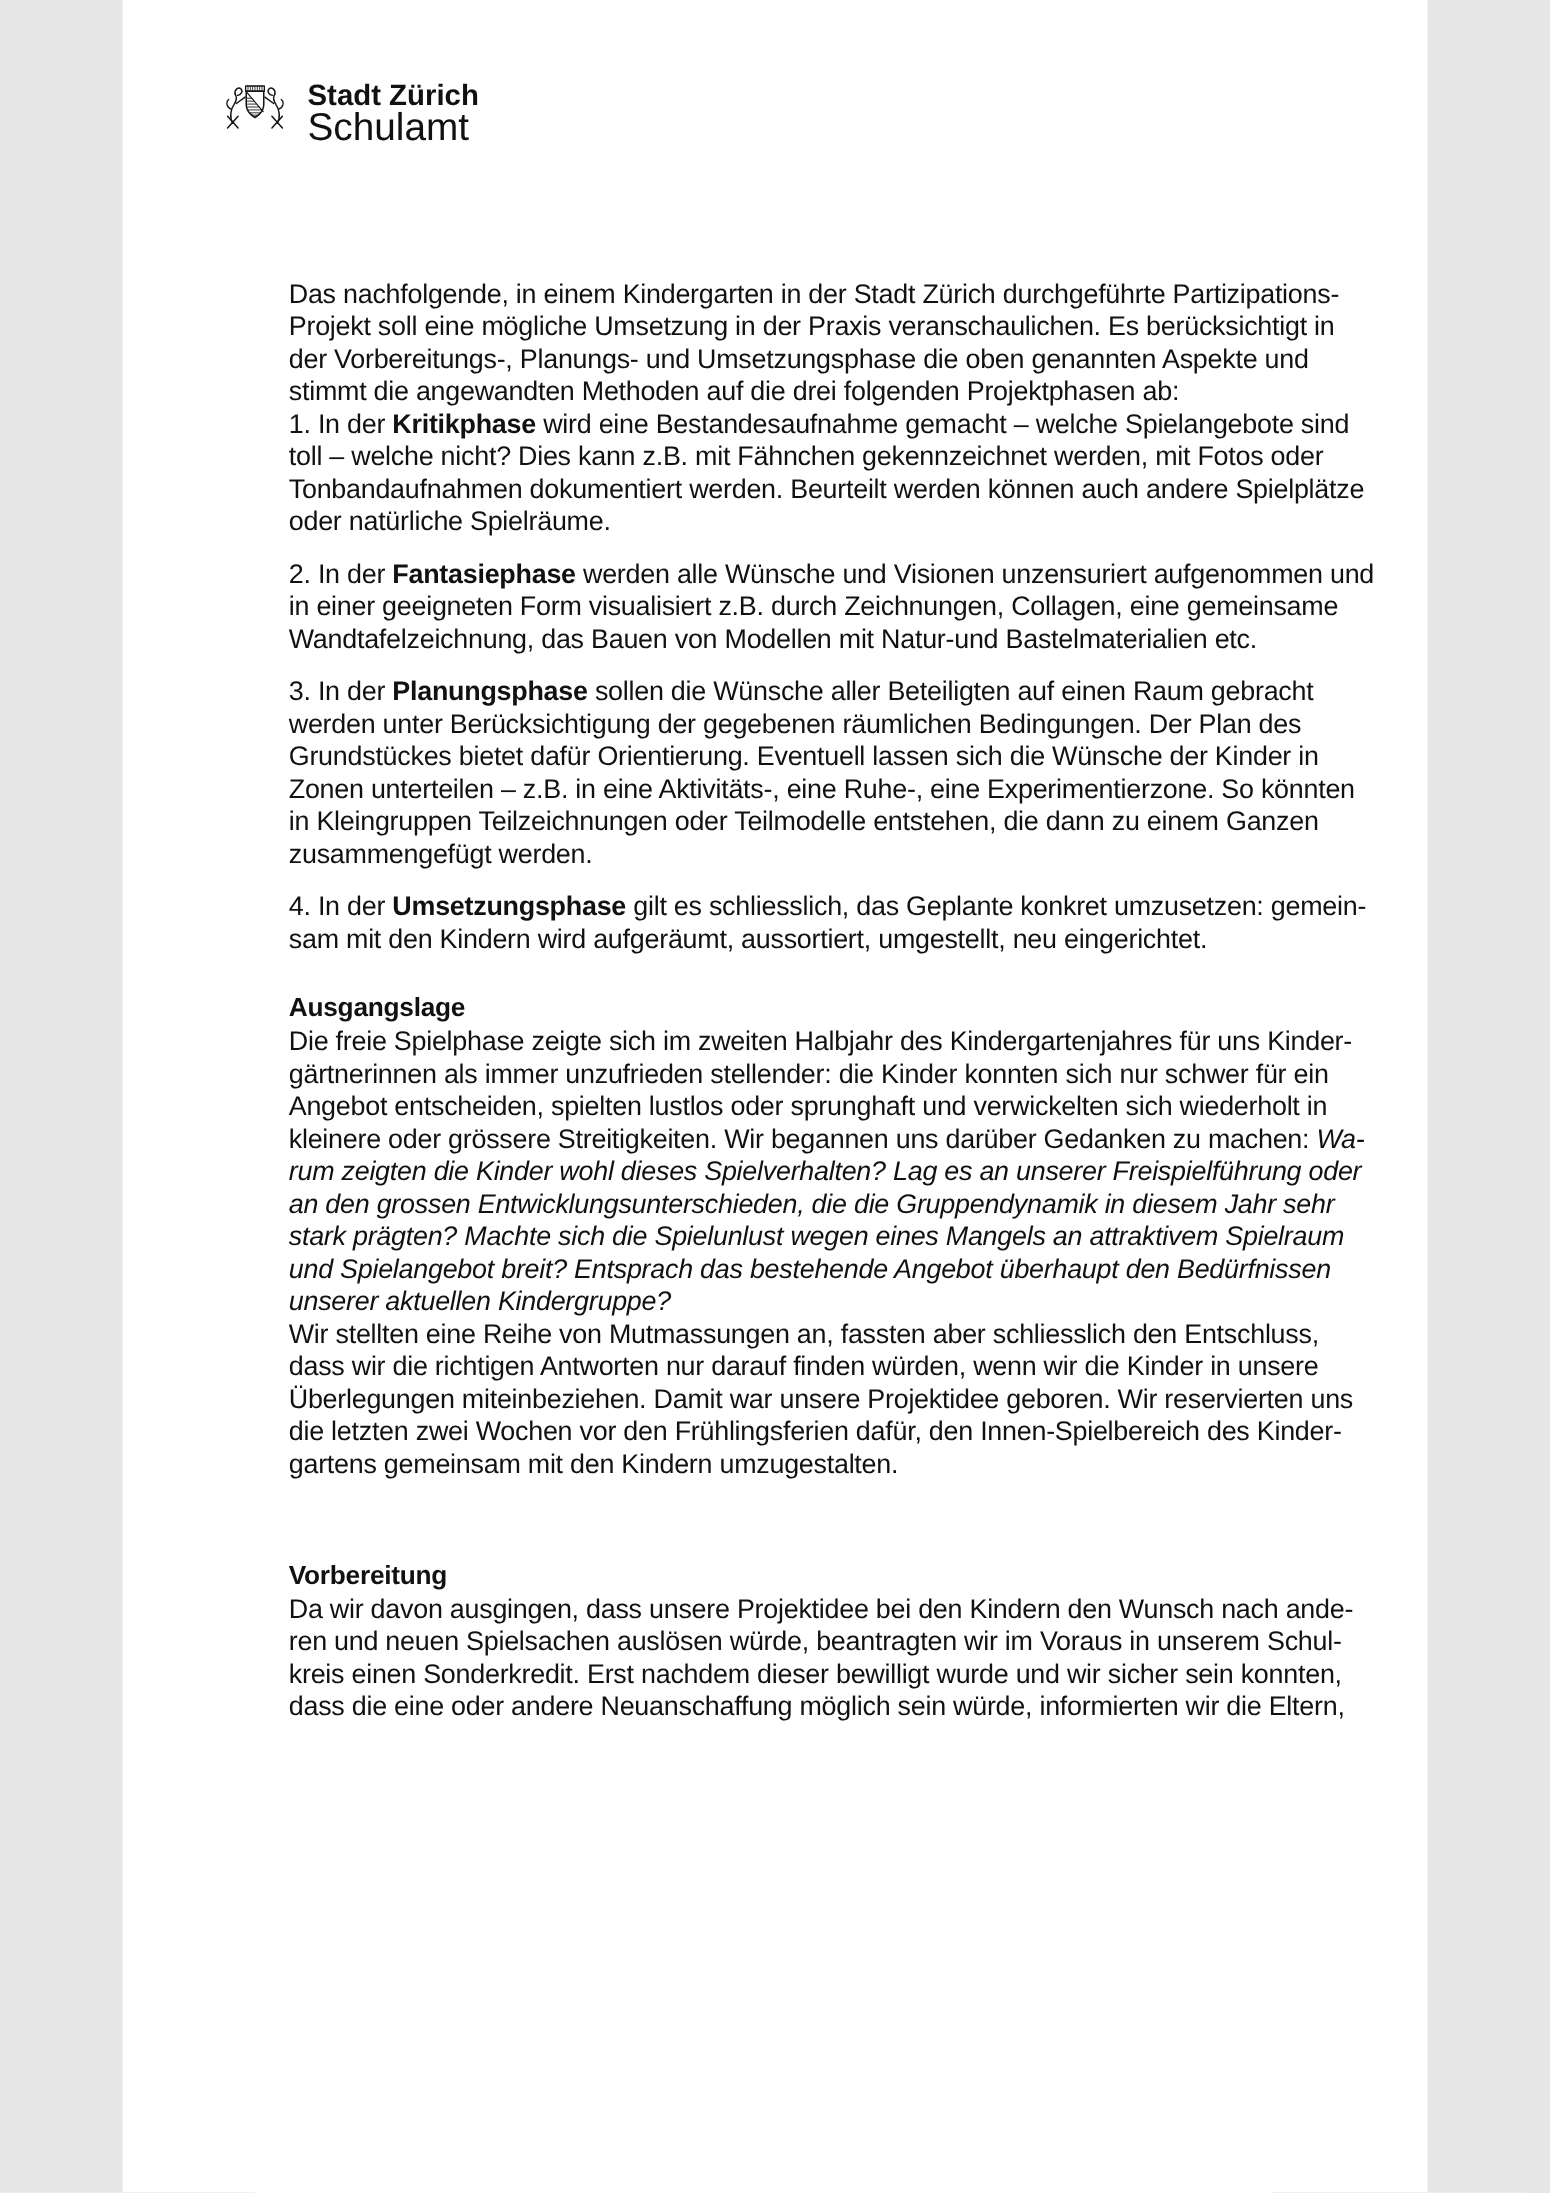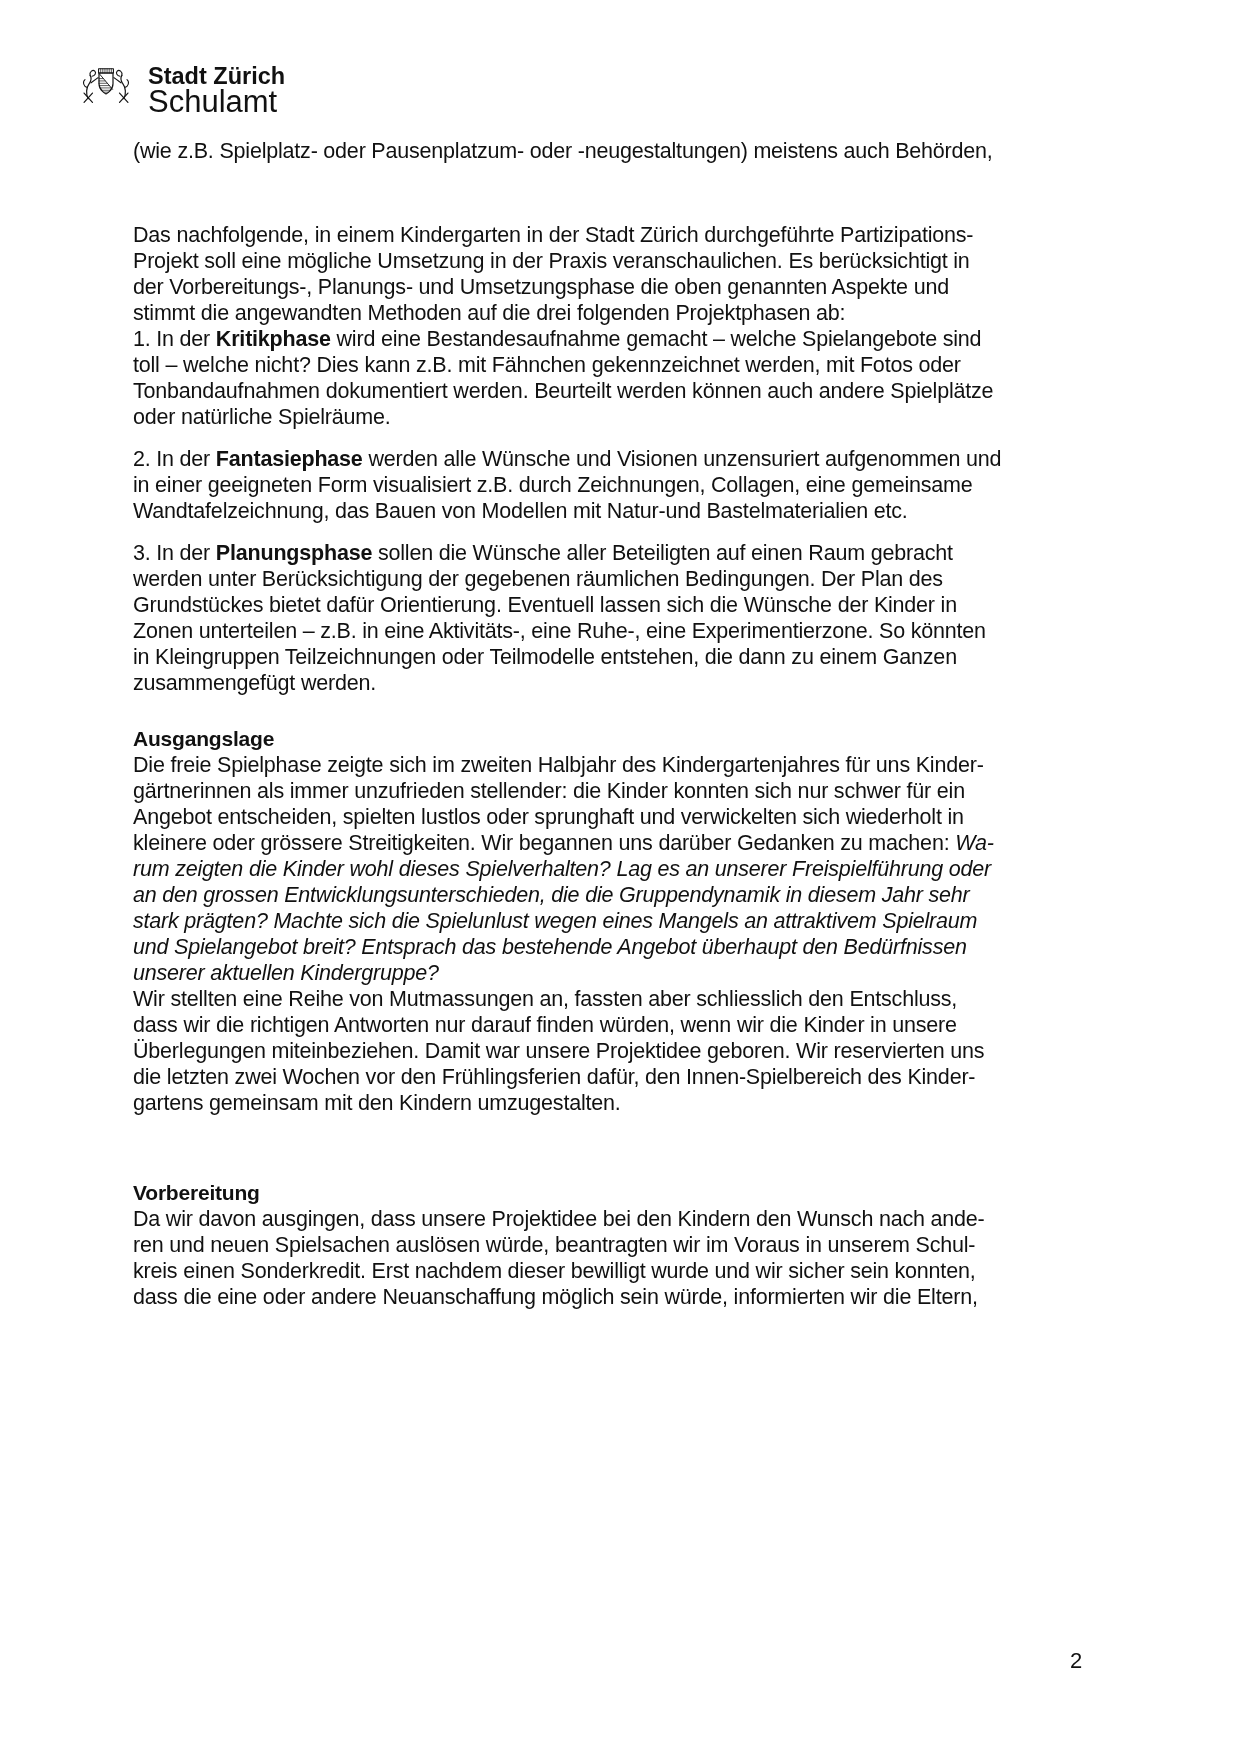--- a/index.html
+++ b/index.html
@@ -1,18 +1,18 @@
 <!DOCTYPE html>
 <html><head>
 <meta charset="utf-8">
 <style>
   html, body { margin: 0; padding: 0; background: #e6e6e6; }
   .page {
     position: relative;
-    width: 1240px;
+    width: 1044px;
     height: 1754px;
     margin: 0 auto;
     background: #ffffff;
     font-family: "Liberation Sans", sans-serif;
     color: #111111;
     overflow: hidden;
   }
 
   
   .letterhead {
@@ -108,24 +108,25 @@
       <path d="M107,78 L89,58" stroke-width="2.6"></path>
       <path d="M107,58 L89,78" stroke-width="2.6"></path>
     </svg>
     <div class="brand-text">
       <div class="brand-org">Stadt Zürich</div>
       <div class="brand-unit">Schulamt</div>
     </div>
   </header>
 
   <main class="content">
-    <p class="p-lead"><span>(wie z.B. Spielplatz- oder Pausenplatzum- oder -neugestaltungen) meistens auch Behörden,</span><br><br></p>
+    <p class="p-lead"><br><br></p>
     <p><span>Das nachfolgende, in einem Kindergarten in der Stadt Zürich durchgeführte Partizipations-</span><br><span>Projekt soll eine mögliche Umsetzung in der Praxis veranschaulichen. Es berücksichtigt in</span><br><span>der Vorbereitungs-, Planungs- und Umsetzungsphase die oben genannten Aspekte und</span><br><span>stimmt die angewandten Methoden auf die drei folgenden Projektphasen ab:</span><br><span>1. In der </span><span class="run-bi">Kritikphase</span><span> wird eine Bestandesaufnahme gemacht – welche Spielangebote sind</span><br><span>toll – welche nicht? Dies kann z.B. mit Fähnchen gekennzeichnet werden, mit Fotos oder</span><br><span>Tonbandaufnahmen dokumentiert werden. Beurteilt werden können auch andere Spielplätze</span><br><span>oder natürliche Spielräume.</span></p>
     <p><span>2. In der </span><span class="run-bi">Fantasiephase</span><span> werden alle Wünsche und Visionen unzensuriert aufgenommen und</span><br><span>in einer geeigneten Form visualisiert z.B. durch Zeichnungen, Collagen, eine gemeinsame</span><br><span>Wandtafelzeichnung, das Bauen von Modellen mit Natur-und Bastelmaterialien etc.</span></p>
     <p><span>3. In der </span><span class="run-bi">Planungsphase</span><span> sollen die Wünsche aller Beteiligten auf einen Raum gebracht</span><br><span>werden unter Berücksichtigung der gegebenen räumlichen Bedingungen. Der Plan des</span><br><span>Grundstückes bietet dafür Orientierung. Eventuell lassen sich die Wünsche der Kinder in</span><br><span>Zonen unterteilen – z.B. in eine Aktivitäts-, eine Ruhe-, eine Experimentierzone. So könnten</span><br><span>in Kleingruppen Teilzeichnungen oder Teilmodelle entstehen, die dann zu einem Ganzen</span><br><span>zusammengefügt werden.</span></p>
+    <p><span>4. In der </span><span class="run-b">Umsetzungsphase</span><span> gilt es schliesslich, das Geplante konkret umzusetzen: gemein-</span><br><span>sam mit den Kindern wird aufgeräumt, aussortiert, umgestellt, neu eingerichtet.</span></p>
 
 
     <section class="sec-ausgangslage">
       <h2>Ausgangslage</h2>
       <p><span>Die freie Spielphase zeigte sich im zweiten Halbjahr des Kindergartenjahres für uns Kinder-</span><br><span>gärtnerinnen als immer unzufrieden stellender: die Kinder konnten sich nur schwer für ein</span><br><span>Angebot entscheiden, spielten lustlos oder sprunghaft und verwickelten sich wiederholt in</span><br><span>kleinere oder grössere Streitigkeiten. Wir begannen uns darüber Gedanken zu machen: </span><span class="run-i">Wa-</span><br><span class="run-i">rum zeigten die Kinder wohl dieses Spielverhalten? Lag es an unserer Freispielführung oder</span><br><span class="run-i">an den grossen Entwicklungsunterschieden, die die Gruppendynamik in diesem Jahr sehr</span><br><span class="run-i">stark prägten? Machte sich die Spielunlust wegen eines Mangels an attraktivem Spielraum</span><br><span class="run-i">und Spielangebot breit? Entsprach das bestehende Angebot überhaupt den Bedürfnissen</span><br><span class="run-i">unserer aktuellen Kindergruppe?</span><br><span>Wir stellten eine Reihe von Mutmassungen an, fassten aber schliesslich den Entschluss,</span><br><span>dass wir die richtigen Antworten nur darauf finden würden, wenn wir die Kinder in unsere</span><br><span>Überlegungen miteinbeziehen. Damit war unsere Projektidee geboren. Wir reservierten uns</span><br><span>die letzten zwei Wochen vor den Frühlingsferien dafür, den Innen-Spielbereich des Kinder-</span><br><span>gartens gemeinsam mit den Kindern umzugestalten.</span></p>
     </section>
 
     <section class="sec-vorbereitung">
       <h2>Vorbereitung</h2>
       <p><span>Da wir davon ausgingen, dass unsere Projektidee bei den Kindern den Wunsch nach ande-</span><br><span>ren und neuen Spielsachen auslösen würde, beantragten wir im Voraus in unserem Schul-</span><br><span>kreis einen Sonderkredit. Erst nachdem dieser bewilligt wurde und wir sicher sein konnten,</span><br><span>dass die eine oder andere Neuanschaffung möglich sein würde, informierten wir die Eltern,</span></p>

